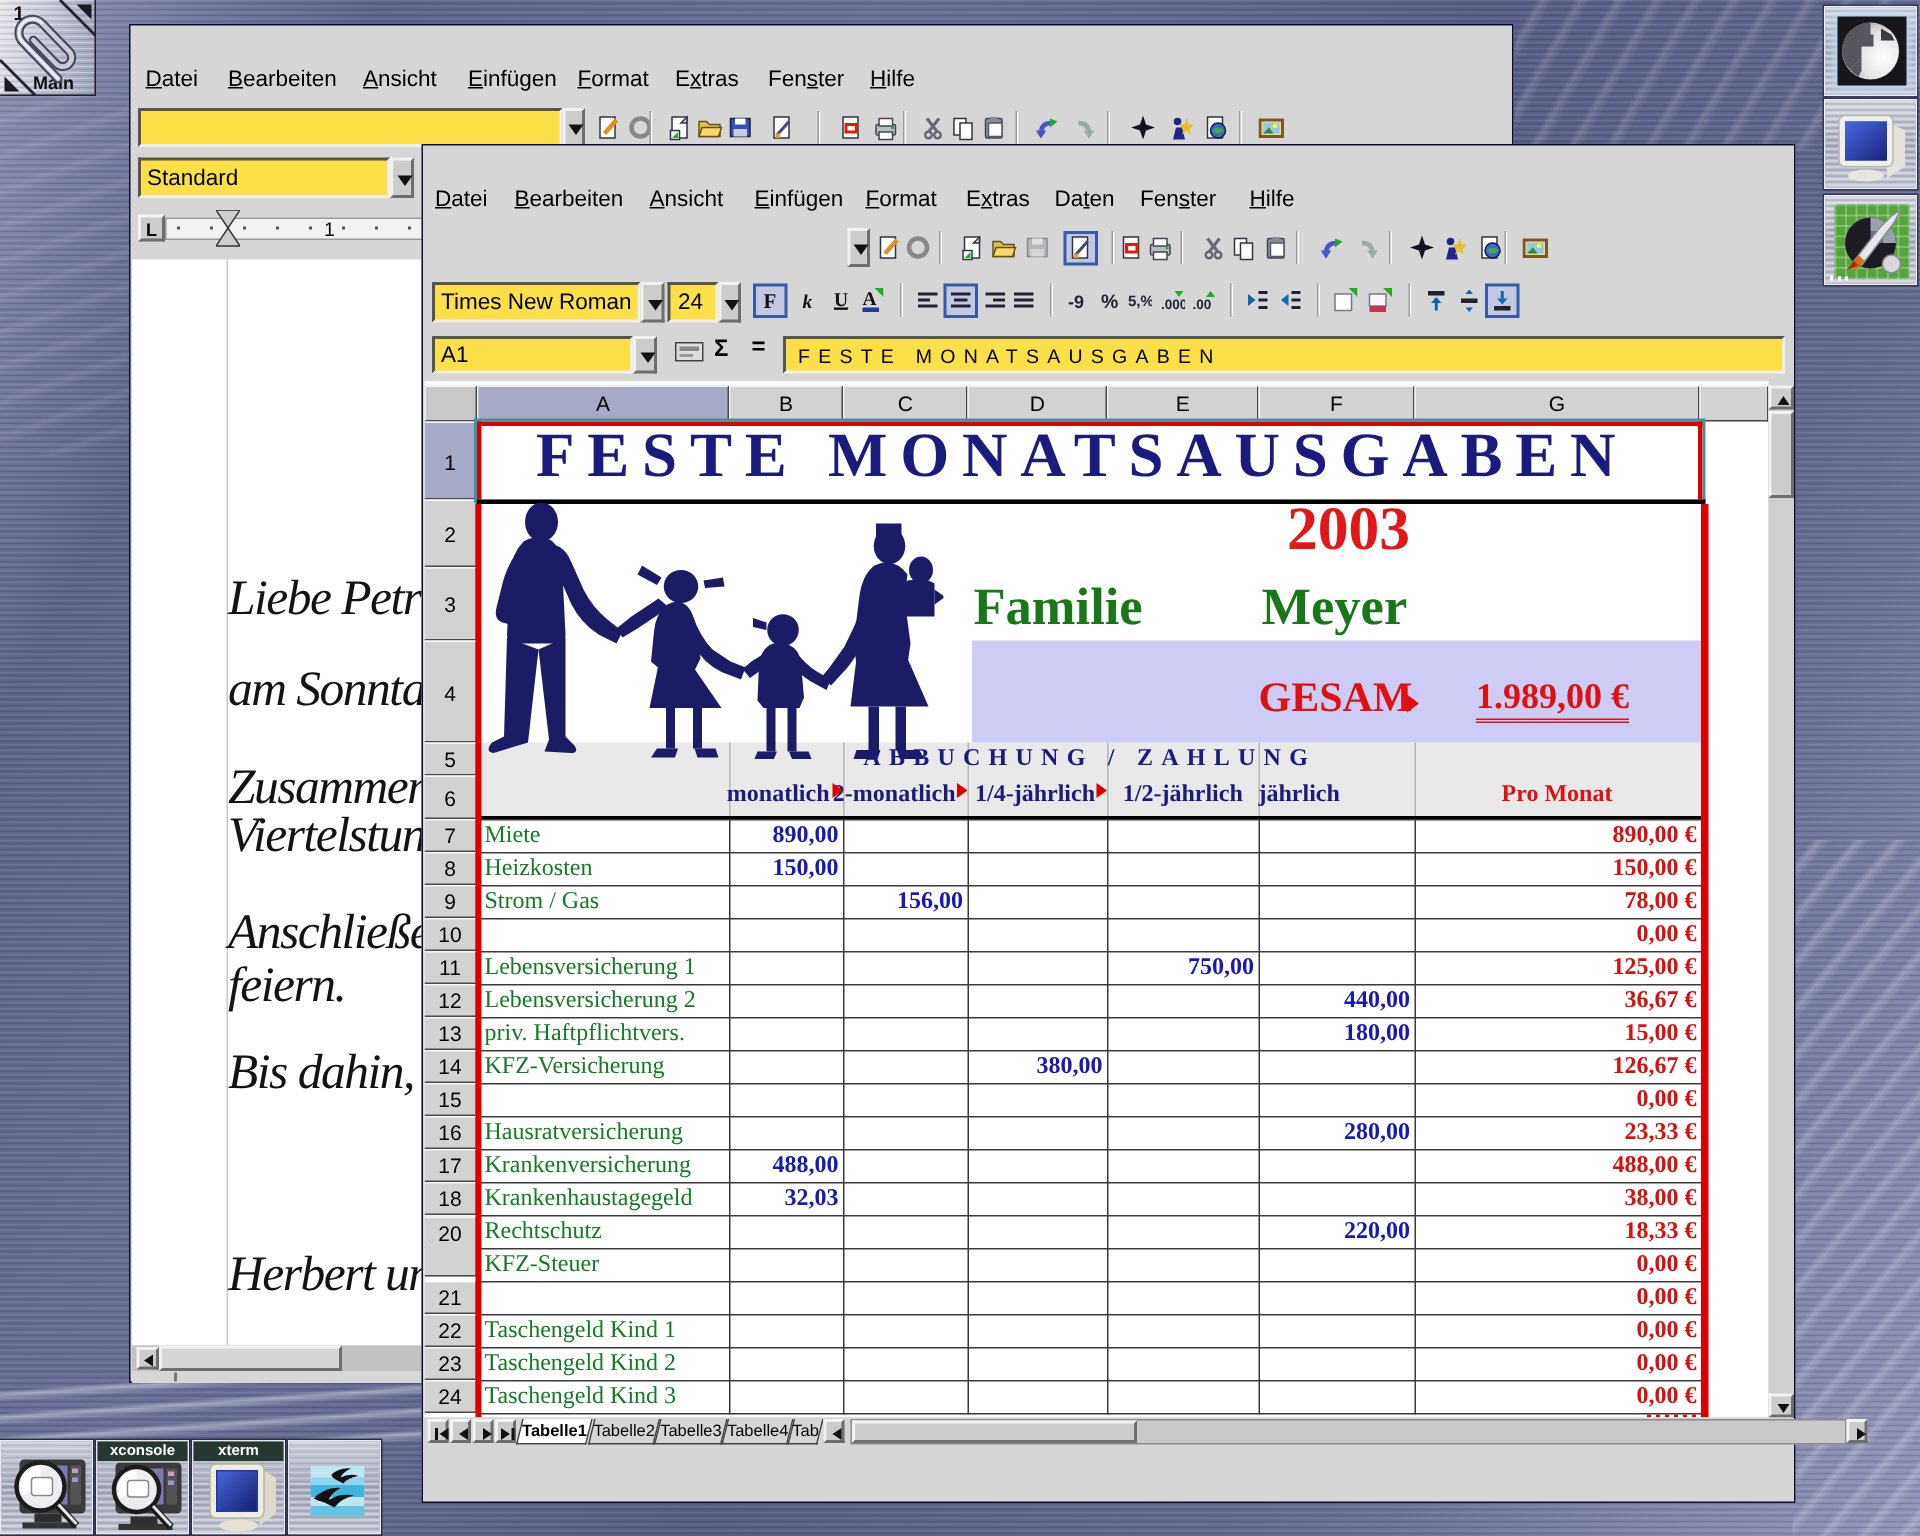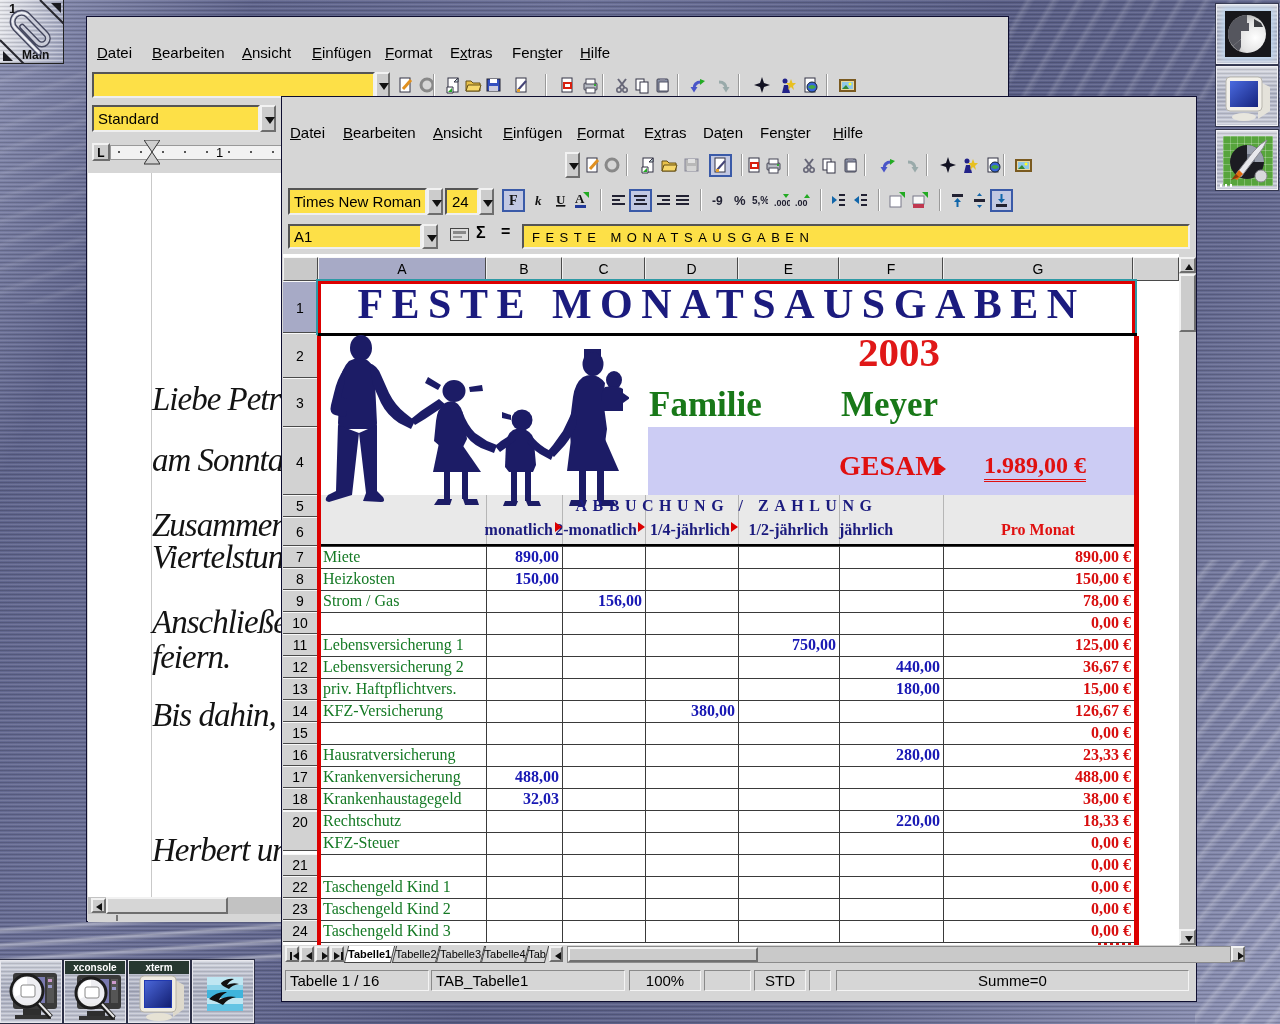--- a/index.html
+++ b/index.html
@@ -734,29 +734,20 @@
         <div class="tri-l"></div>
       </div>
     <div class="abs" style="left:284px;top:1px;width:664px;height:17px;background:#c9c9c9;border:1px solid #8a8a8a">
       <div class="cbtn" style="left:0px;top:0px;width:190px;height:15px"></div>
     </div>
     <div class="cbtn tnav" style="left:948px">
         <div class="tri-r"></div>
       </div>
   </div>
 
-  <div class="abs" id="w2status" style="left:1px;top:869px;width:912px;height:28px;background:#d6d6d6">
-    <div class="sfld" style="left:2px;width:144px">Tabelle 1 / 16</div>
-    <div class="sfld" style="left:148px;width:194px">TAB_Tabelle1</div>
-    <div class="sfld" style="left:346px;width:72px;text-align:center">100%</div>
-    <div class="sfld" style="left:421px;width:47px"></div>
-    <div class="sfld" style="left:471px;width:52px;text-align:center">STD</div>
-    <div class="sfld" style="left:526px;width:22px"></div>
-    <div class="sfld" style="left:553px;width:353px;text-align:center">Summe=0</div>
-  </div>
 </div>
 
 <div id="mainbtn" class="abs" style="left:0;top:0;width:64px;height:64px;background:
   repeating-linear-gradient(180deg, rgba(255,255,255,0.35) 0 1px, rgba(0,0,0,0) 1px 2px, rgba(0,0,0,0.12) 2px 3px, rgba(0,0,0,0) 3px 4px),
   linear-gradient(100deg,#e6e7ec 0%,#c2c5d4 50%,#9ea3bd 100%);border-right:1px solid #222;border-bottom:1px solid #222">
   <div class="abs" style="left:9px;top:1px;font-weight:bold;font-size:13px;color:#111">1</div>
   <div class="abs" style="left:22px;top:48px;font-weight:bold;font-size:12px;color:#111">Main</div>
   <svg class="abs" style="left:0;top:0" width="64" height="64" viewBox="0 0 64 64">
 
     <g transform="rotate(-44 32 34)" fill="none" stroke-linecap="round">

